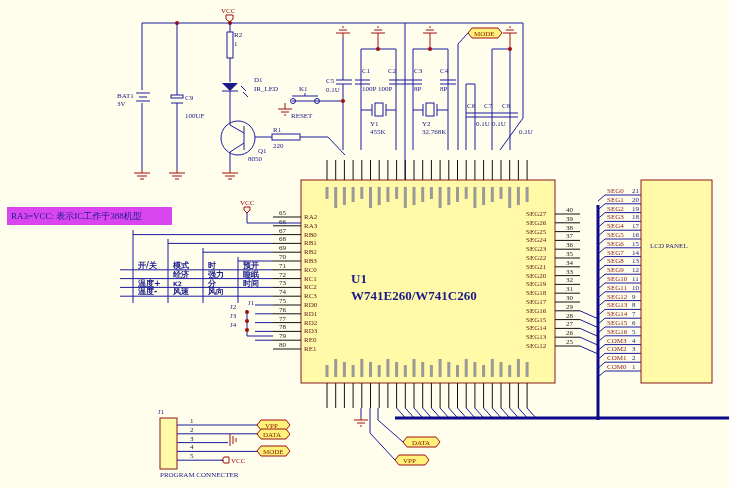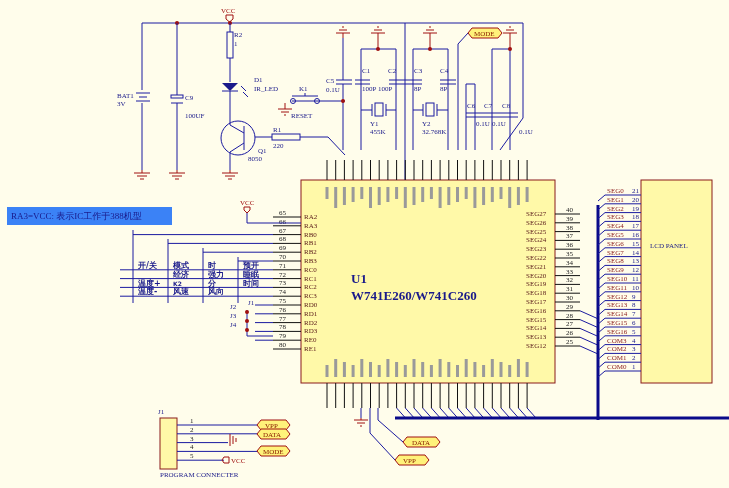--- a/index.html
+++ b/index.html
@@ -2,21 +2,21 @@
 <html><head>
 <meta charset="utf-8">
 <style>
   html,body{margin:0;padding:0;}
   body{width:729px;height:488px;background:#fffdeb;overflow:hidden;position:relative;font-family:"Liberation Serif",serif;}
   svg{position:absolute;left:0;top:0;}
   .t{font-family:"Liberation Serif",serif;font-size:7px;}
   .w{stroke:#1a1aa0;stroke-width:1;fill:none;}
   .red{stroke:#a01010;stroke-width:1;fill:none;}
   .pin{fill:#9a9a9a;}
-  .note{position:absolute;left:7px;top:207px;width:161px;height:18px;background:#3b82f6;color:#1a1a8a;font-size:9px;line-height:18px;padding-left:4px;font-family:"Liberation Serif",serif;}
+  .note{position:absolute;left:7px;top:207px;width:161px;height:18px;background:#d946ef;color:#1a1a8a;font-size:9px;line-height:18px;padding-left:4px;font-family:"Liberation Serif",serif;}
 </style>
 </head>
 <body>
 
 <div class="note">RA3=VCC: 表示IC工作于388机型</div>
 
 <svg id="sch" width="729" height="488">
 
   <line class="w" x1="142" y1="23" x2="523" y2="23"></line>
   <text x="221" y="13" class="t" fill="#a01010">VCC</text>

